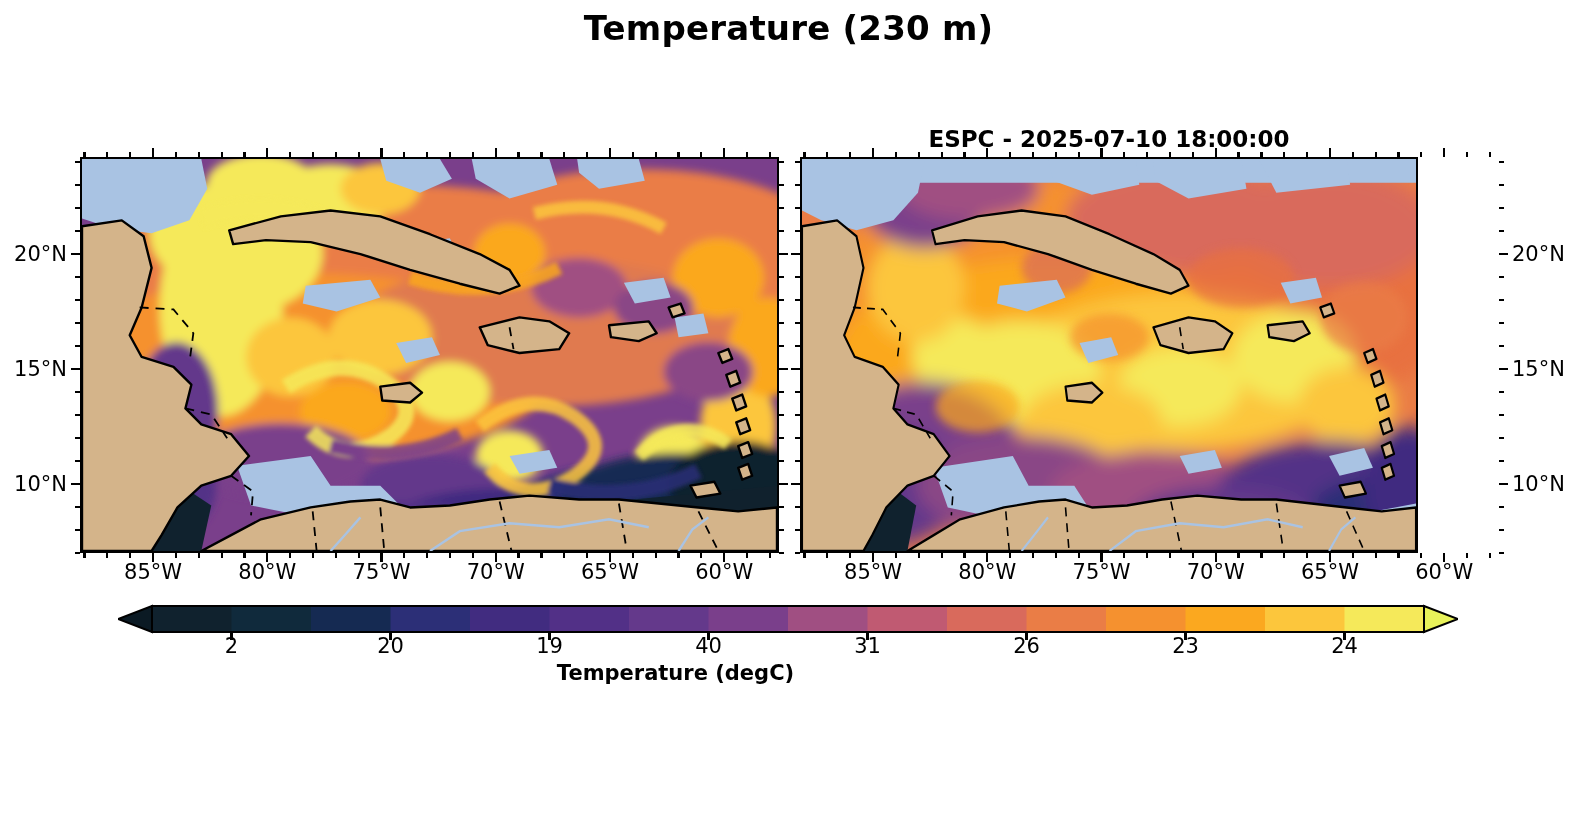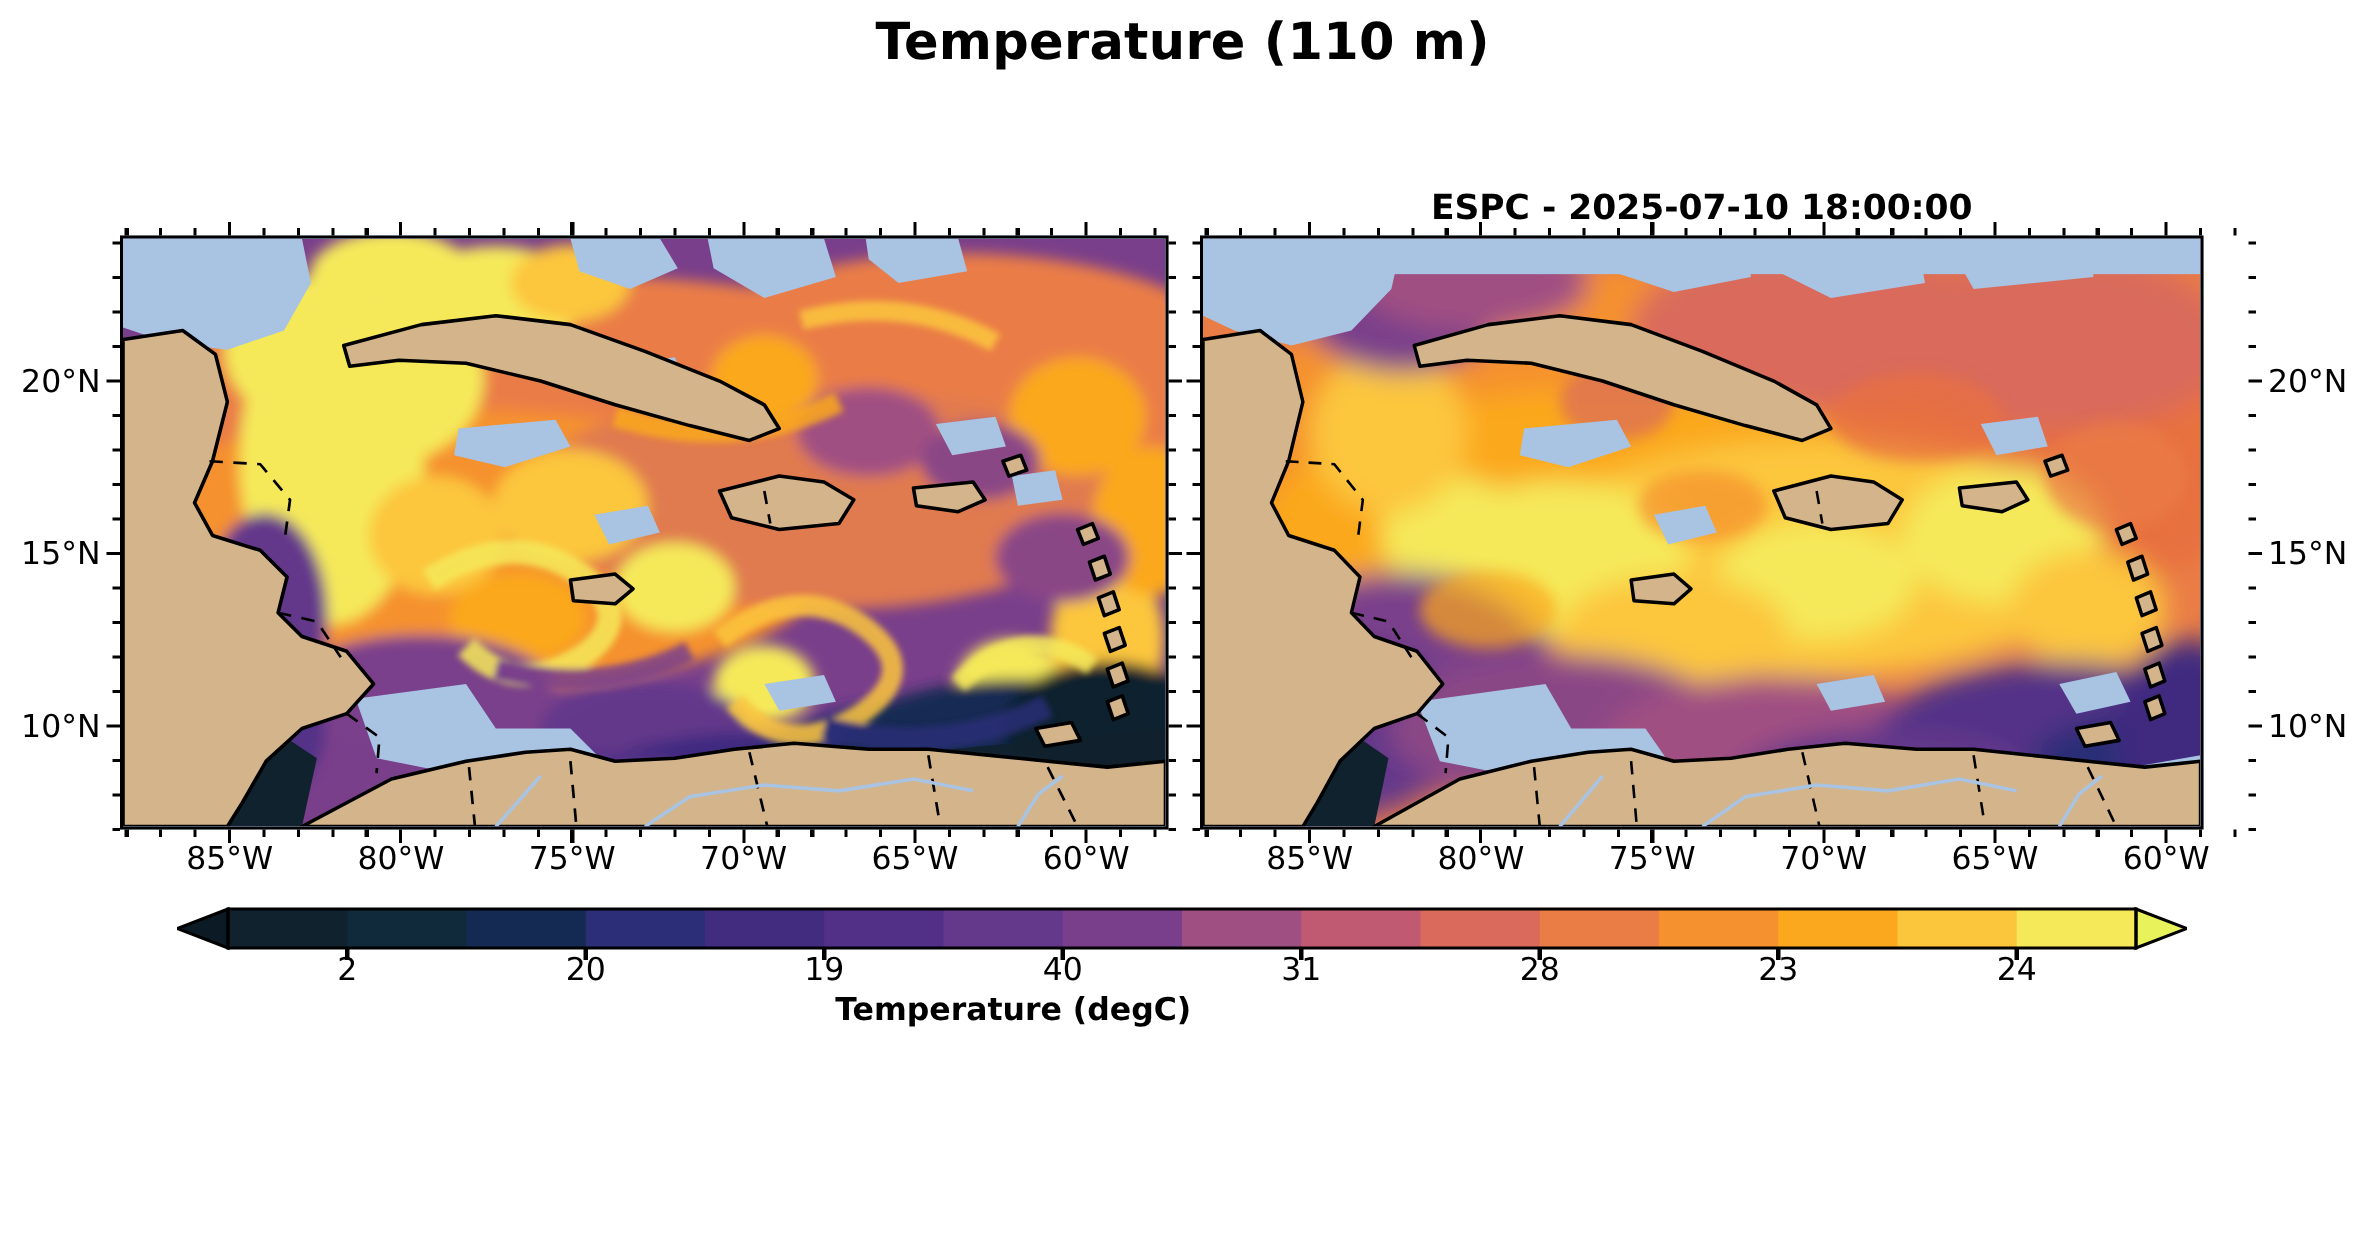--- a/index.html
+++ b/index.html
@@ -8,21 +8,21 @@
 
   
   #fig-title{
     position:absolute;left:0;top:8px;width:1577px;text-align:center;
     font-size:34px;font-weight:bold;letter-spacing:.2px;
   }
 
   
   .panel-wrap{position:absolute;top:157px;height:396px;}
   #panel-left-wrap{left:80px;width:699px;}
-  #panel-right-wrap{left:800px;width:669px;}
+  #panel-right-wrap{left:800px;width:618px;}
 
   .panel-title{
     position:absolute;left:0;width:100%;top:-31px;text-align:center;
     font-size:23px;font-weight:bold;white-space:nowrap;
   }
 
   .map{
     position:absolute;left:0;top:0;width:100%;height:100%;
     border:2.2px solid #000;box-sizing:border-box;overflow:hidden;
     background:#a9c3e3;
@@ -49,21 +49,21 @@
   .cblab{position:absolute;font-size:21px;transform:translateX(-50%);
          top:634px;white-space:nowrap;}
   #cbar-title{
     position:absolute;left:0;top:661px;width:1351px;text-align:center;
     font-size:21px;font-weight:bold;
   }
 </style>
 </head>
 <body>
 
-<div id="fig-title">Temperature (110 m)</div>
+<div id="fig-title">Temperature (230 m)</div>
 
 <div class="panel-wrap" id="panel-left-wrap">
   <div class="map" id="map-left">
     <svg viewBox="0 0 699 396" preserveAspectRatio="none">
       <defs>
         <clipPath id="clipL">
             <rect x="0" y="0" width="699" height="396"></rect>
           </clipPath>
 
         <filter id="blurL" x="-15%" y="-15%" width="130%" height="130%">
@@ -573,19 +573,19 @@
     <div class="cblab" style="left: 231.5px;">2</div>
     <div class="tick xt" style="position: absolute; left: 389.4px; top: 632px; height: 8px;"></div>
     <div class="cblab" style="left: 390.5px;">20</div>
     <div class="tick xt" style="position: absolute; left: 548.4px; top: 632px; height: 8px;"></div>
     <div class="cblab" style="left: 549.5px;">19</div>
     <div class="tick xt" style="position: absolute; left: 707.4px; top: 632px; height: 8px;"></div>
     <div class="cblab" style="left: 708.5px;">40</div>
     <div class="tick xt" style="position: absolute; left: 866.4px; top: 632px; height: 8px;"></div>
     <div class="cblab" style="left: 867.5px;">31</div>
     <div class="tick xt" style="position: absolute; left: 1025.4px; top: 632px; height: 8px;"></div>
-    <div class="cblab" style="left: 1026.5px;">28</div>
+    <div class="cblab" style="left: 1026.5px;">26</div>
     <div class="tick xt" style="position: absolute; left: 1184.4px; top: 632px; height: 8px;"></div>
     <div class="cblab" style="left: 1185.5px;">23</div>
     <div class="tick xt" style="position: absolute; left: 1343.4px; top: 632px; height: 8px;"></div>
     <div class="cblab" style="left: 1344.5px;">24</div>
   </div>
 <div id="cbar-title">Temperature (degC)</div>
 
 </body></html>

